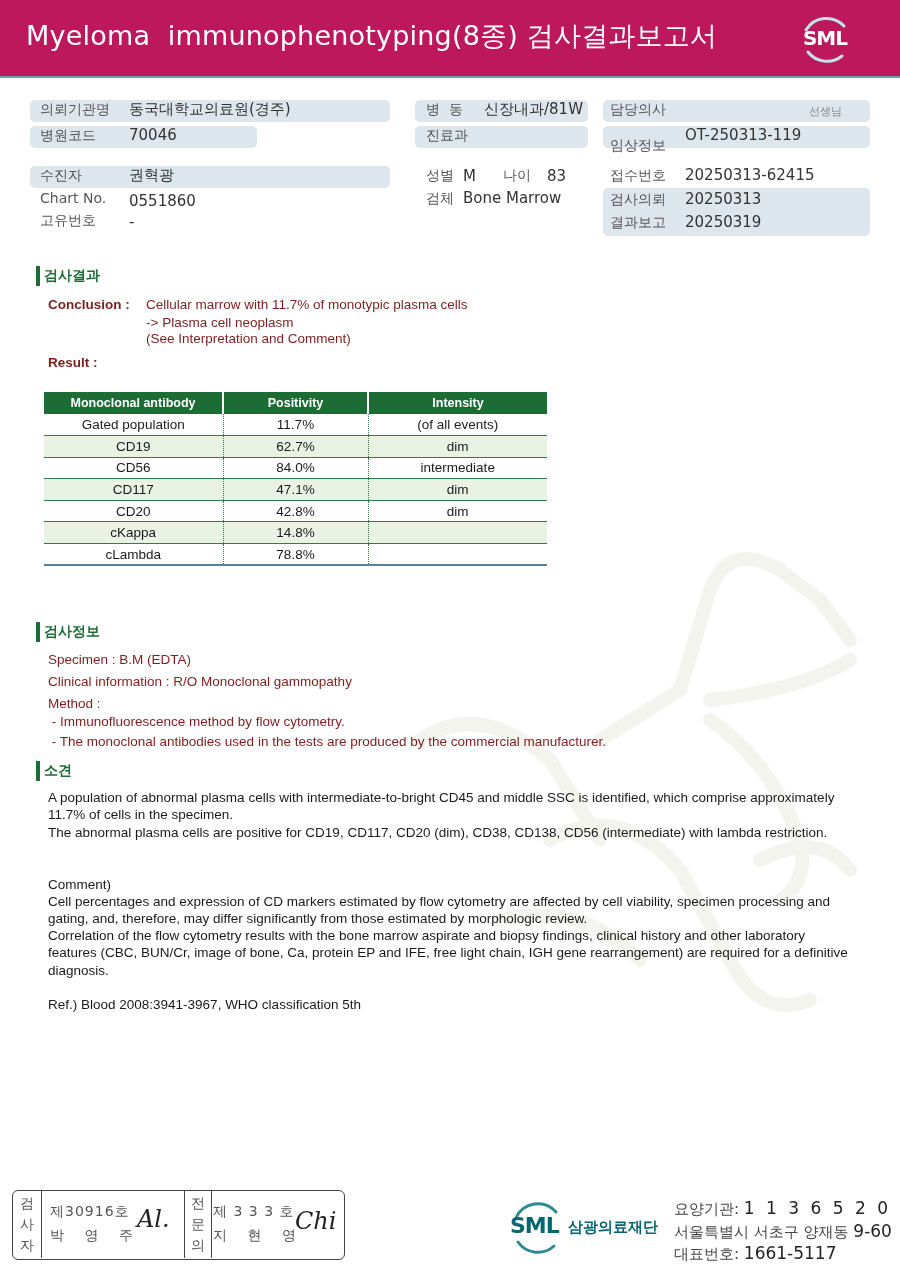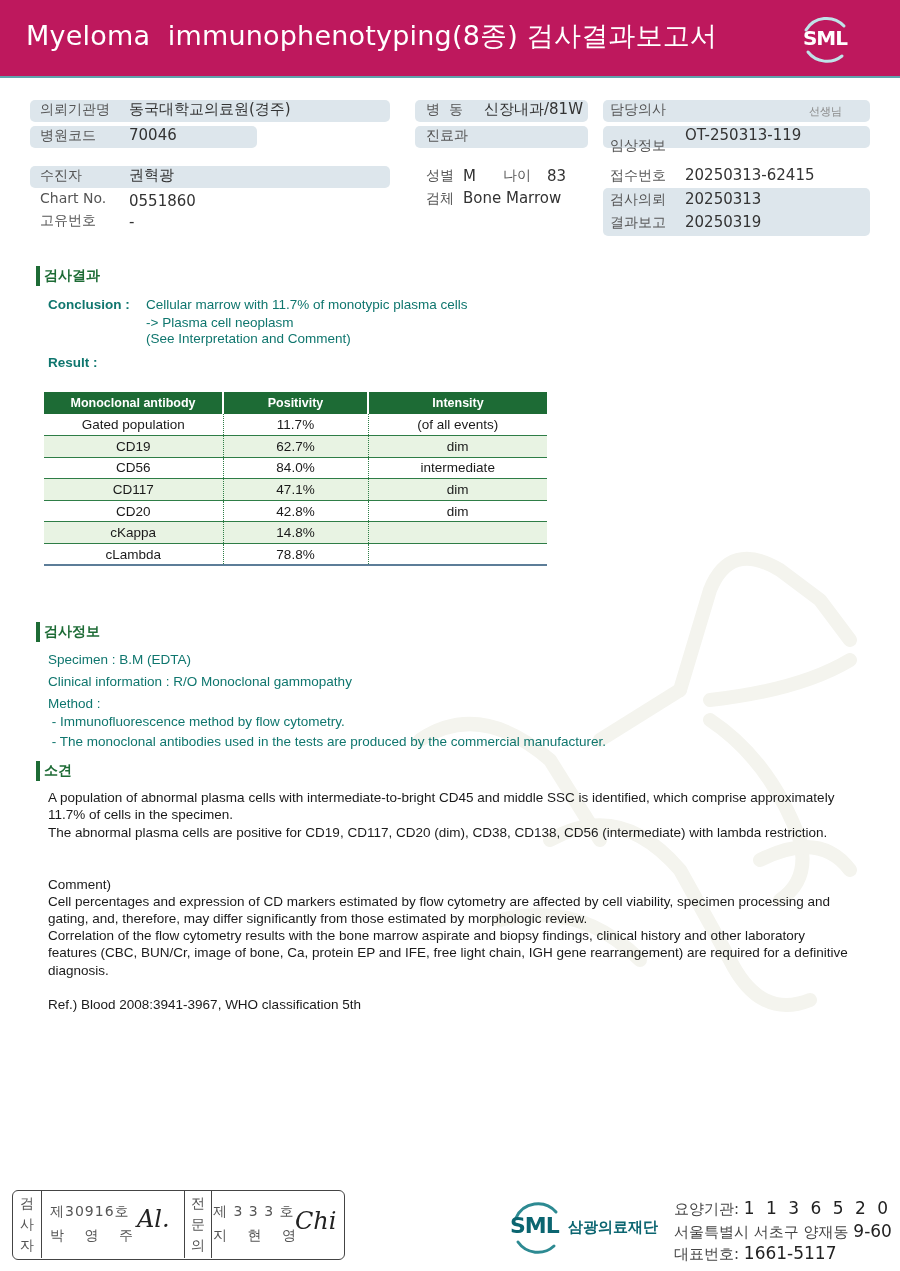--- a/index.html
+++ b/index.html
@@ -16,21 +16,21 @@
   .pill { position: absolute; background: #dde6ec; border-radius: 5px; height: 22px; }
   .info-label { position: absolute; font-size: 14px; color: #555; white-space: nowrap; }
   .info-value { position: absolute; font-size: 15px; color: #333; white-space: nowrap; }
   .info-small { position: absolute; font-size: 11px; color: #888; white-space: nowrap; }
 
   
   .section-head { position: absolute; left: 36px; height: 22px; display: flex; align-items: center; }
   .section-bar { width: 4px; height: 20px; background: #1d6b35; margin-right: 4px; }
   .section-title { font-size: 14px; font-weight: bold; color: #1d6b35; }
 
-  .txt { position: absolute; font-family: "Liberation Sans", sans-serif; font-size: 13.5px; color: #0f766e; white-space: nowrap; }
+  .txt { position: absolute; font-family: "Liberation Sans", sans-serif; font-size: 13.5px; color: #7f1d1d; white-space: nowrap; }
   .txt.bold { font-weight: bold; }
   .para { position: absolute; left: 48px; width: 800px; font-family: "Liberation Sans", sans-serif; font-size: 13.5px; line-height: 17.4px; color: #1a1a1a; }
 
   
   .result-table { position: absolute; left: 44px; top: 392px; width: 503px; border-collapse: collapse; font-family: "Liberation Sans", sans-serif; }
   .result-table th { background: #1d6b35; color: #fff; font-size: 12.5px; font-weight: bold; height: 22px; border-right: 2px solid #fff; }
   .result-table th:last-child { border-right: none; }
   .result-table td { height: 21.6px; text-align: center; font-size: 13.5px; color: #1a1a1a; border-bottom: 1.5px solid #2e7d46; border-right: 1px dotted #2e7d46; }
   .result-table td:last-child { border-right: none; }
   .result-table tr.alt td { background: #e8f3e3; }

